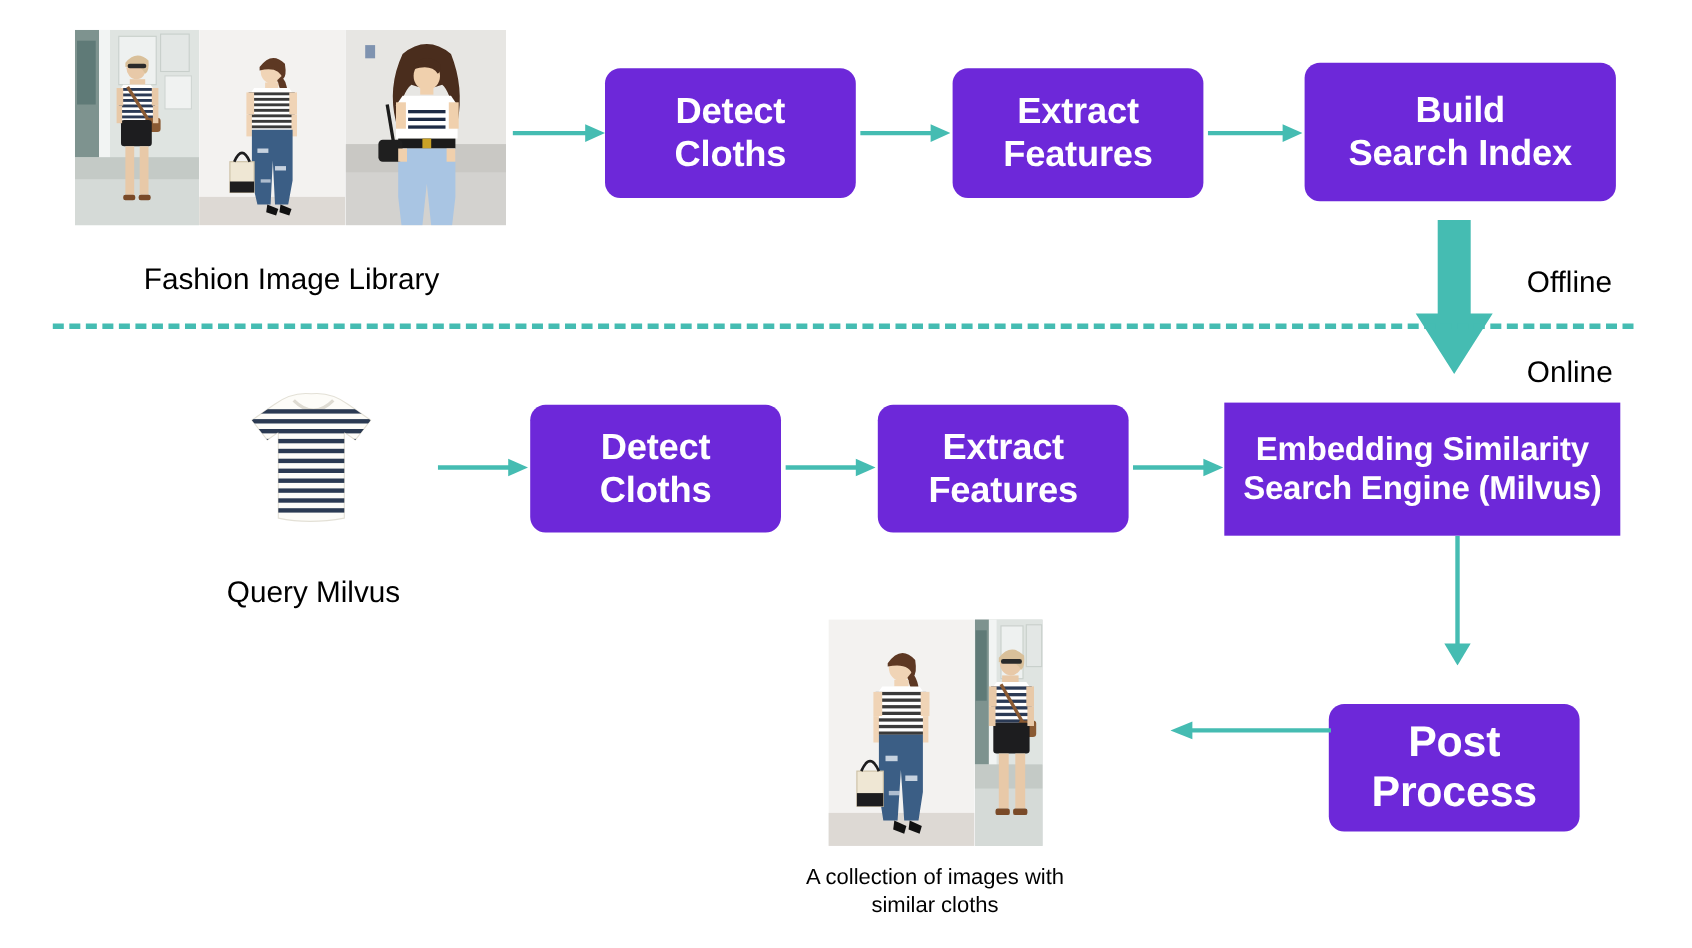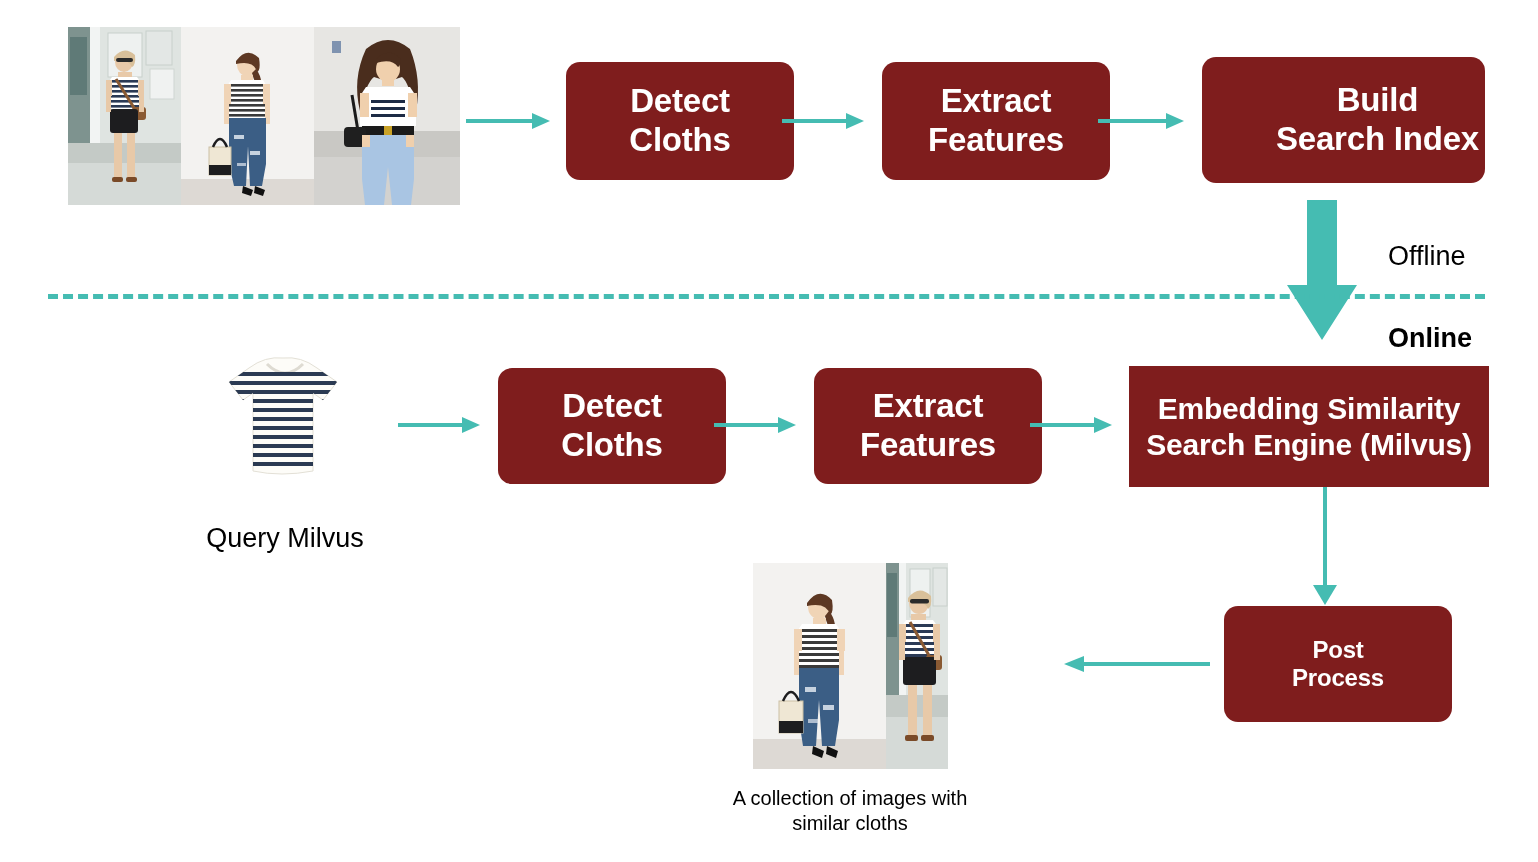--- a/index.html
+++ b/index.html
@@ -16,33 +16,32 @@
     position: relative;
     width: 1538px;
     height: 862px;
     background: #ffffff;
     overflow: hidden;
   }
 
   
   .proc-box {
     position: absolute;
-    background: #7f1d1d;
+    background: #6d28d9;
     border-radius: 14px;
     color: #ffffff;
     font-weight: bold;
     display: flex;
     align-items: center;
     justify-content: center;
     text-align: center;
     line-height: 1.18;
     letter-spacing: -0.2px;
     box-sizing: border-box;
     padding: 2px 6px;
-    margin-left: 16px;
   }
   .proc-box.square {
     border-radius: 0;
   }
   .proc-label {
     display: block;
     white-space: pre-line;
   }
 
   
@@ -207,20 +206,21 @@
 
         <path d="M38 68 L44 104" stroke="#1b1b1b" stroke-width="3" fill="none"></path>
         <rect x="30" y="100" width="22" height="20" rx="4" fill="#1f1f1f"></rect>
 
         <rect x="48" y="108" width="8" height="12" fill="#f0d0ad"></rect>
         <rect x="92" y="108" width="8" height="12" fill="#f0d0ad"></rect>
       </svg>
     </div>
   </div>
 
+  <div class="caption" style="left:60px; top:238px; width:410px; font-size:27px;">Fashion Image Library</div>
 
   <div class="arrow" style="left:466px; top:110px; width:84px; height:22px;">
     <svg width="84" height="22" viewBox="0 0 84 22">
       <line x1="0" y1="11" x2="68" y2="11" stroke="#45BCB2" stroke-width="4"></line>
       <polygon points="66,3 84,11 66,19" fill="#45BCB2"></polygon>
     </svg>
   </div>
 
   <div class="proc-box" style="left:550px; top:62px; width:228px; height:118px; font-size:33px;">
     <span class="proc-label">Detect
@@ -239,36 +239,36 @@
 Features</span>
   </div>
 
   <div class="arrow" style="left:1098px; top:110px; width:86px; height:22px;">
     <svg width="86" height="22" viewBox="0 0 86 22">
       <line x1="0" y1="11" x2="70" y2="11" stroke="#45BCB2" stroke-width="4"></line>
       <polygon points="68,3 86,11 68,19" fill="#45BCB2"></polygon>
     </svg>
   </div>
 
-  <div class="proc-box" style="left:1186px; top:57px; width:283px; height:126px; font-size:33px;justify-content:flex-end;">
+  <div class="proc-box" style="left:1186px; top:57px; width:283px; height:126px; font-size:33px;">
     <span class="proc-label">Build
 Search Index</span>
   </div>
 
   <div class="arrow" style="left:1286px; top:200px; width:72px; height:140px;">
     <svg width="72" height="140" viewBox="0 0 72 140">
       <polygon points="21,0 51,0 51,85 71,85 36,140 1,85 21,85" fill="#45BCB2"></polygon>
     </svg>
   </div>
 
   <div class="divider" style="left:48px; top:294px; width:1437px;"></div>
 
   <div class="side-label" style="left:1388px; top:241px; font-size:27px;">Offline</div>
 
-  <div class="side-label" style="left:1388px; top:323px; font-size:27px;font-weight:bold;">Online</div>
+  <div class="side-label" style="left:1388px; top:323px; font-size:27px;">Online</div>
 
   <div class="photo" style="position:absolute; left:205px; top:352px; width:160px; height:136px;">
     <svg width="160" height="136" viewBox="0 0 160 136">
       <rect width="160" height="136" fill="#ffffff"></rect>
 
       <path d="M44 16 q16 -12 34 -10 q18 -2 34 10 l20 14 l-14 18 l-10 -7 v78 q-32 6 -60 0 v-78 l-10 7 l-14 -18z" fill="#fdfcf8" stroke="#e3e0d6" stroke-width="1"></path>
 
       <path d="M62 12 q18 18 36 0" fill="none" stroke="#dedbd2" stroke-width="3"></path>
 
       <defs>
@@ -330,21 +330,21 @@
 Search Engine (Milvus)</span>
   </div>
 
   <div class="arrow" style="left:1308px; top:487px; width:34px; height:118px;">
     <svg width="34" height="118" viewBox="0 0 34 118">
       <line x1="17" y1="0" x2="17" y2="100" stroke="#45BCB2" stroke-width="4"></line>
       <polygon points="5,98 29,98 17,118" fill="#45BCB2"></polygon>
     </svg>
   </div>
 
-  <div class="proc-box" style="left:1208px; top:606px; width:228px; height:116px; font-size:24px;">
+  <div class="proc-box" style="left:1208px; top:640px; width:228px; height:116px; font-size:39px;">
     <span class="proc-label">Post
 Process</span>
   </div>
 
   <div class="arrow" style="left:1064px; top:653px; width:146px; height:22px;">
     <svg width="146" height="22" viewBox="0 0 146 22">
       <line x1="18" y1="11" x2="146" y2="11" stroke="#45BCB2" stroke-width="4"></line>
       <polygon points="20,3 0,11 20,19" fill="#45BCB2"></polygon>
     </svg>
   </div>

